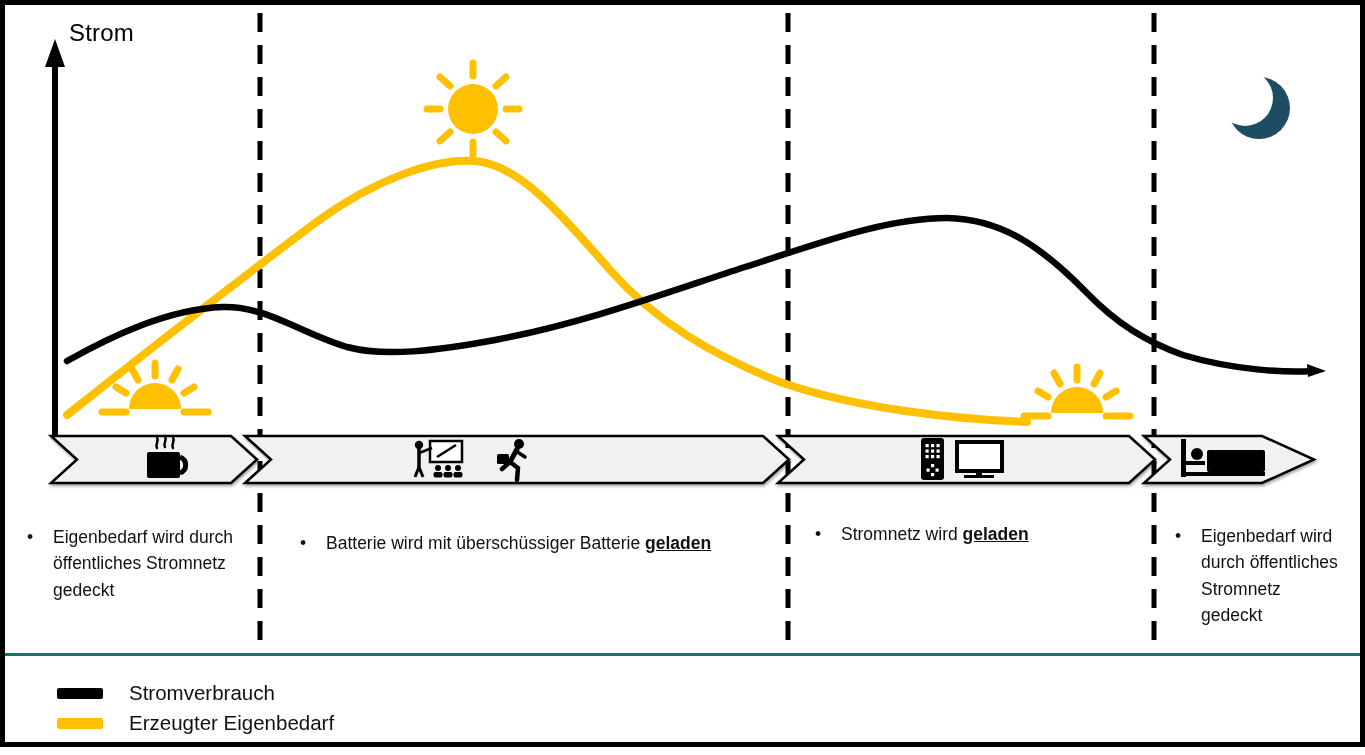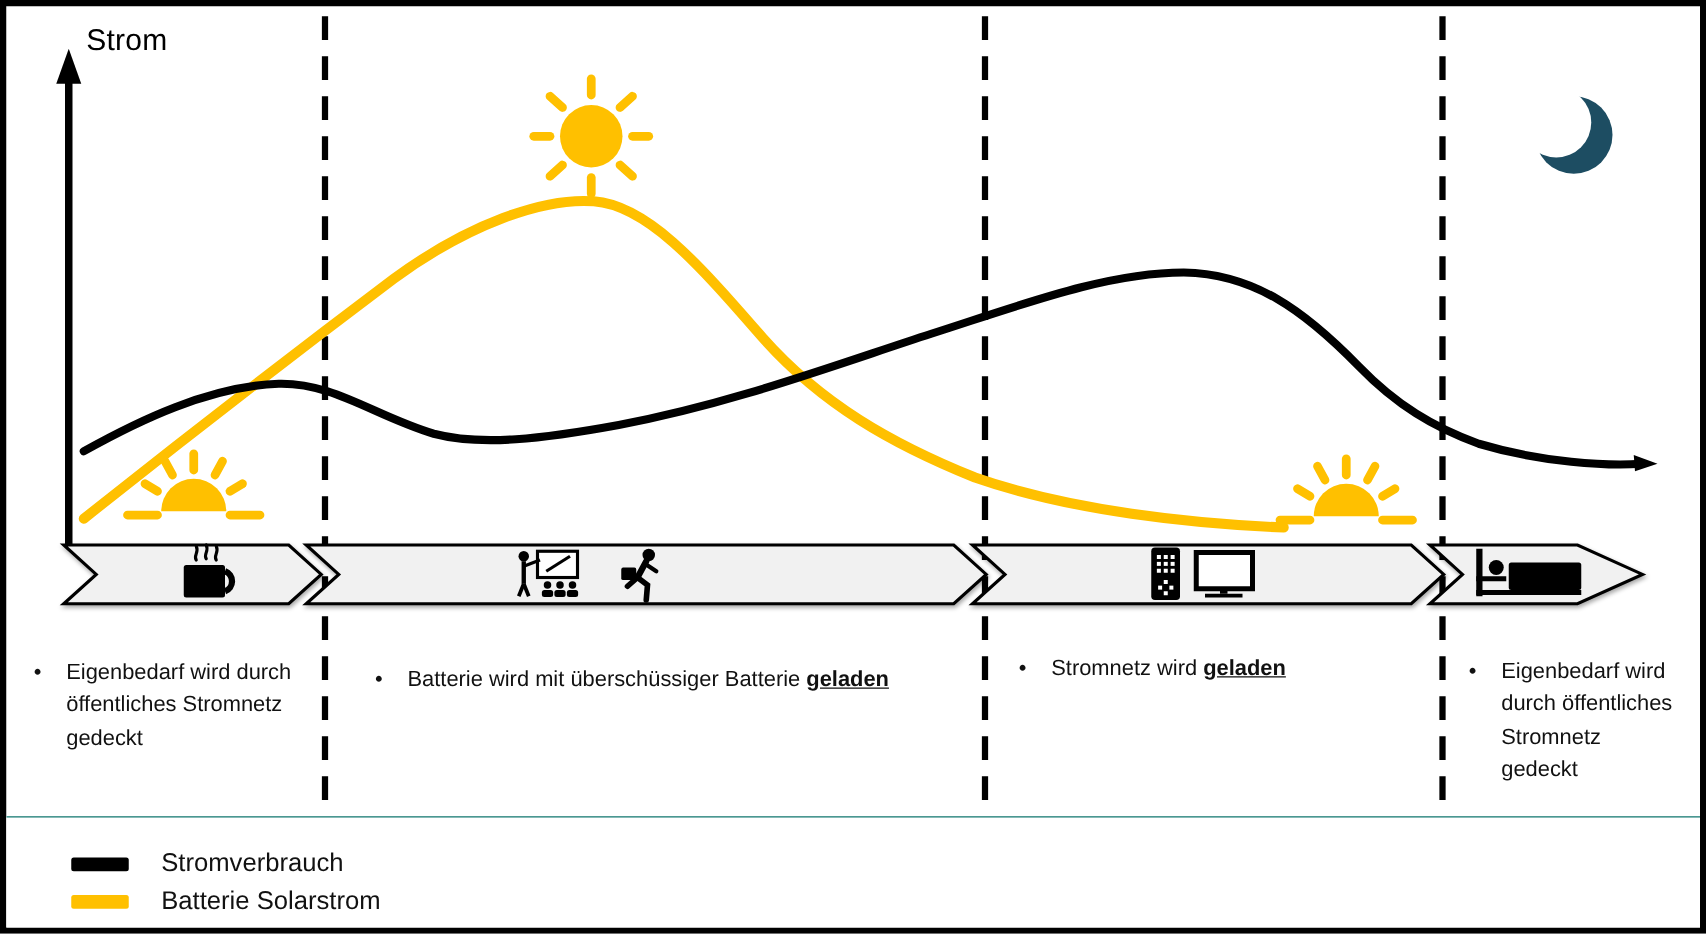--- a/index.html
+++ b/index.html
@@ -4,21 +4,21 @@
 <style>
   html,body{margin:0;padding:0;background:#ffffff;font-family:"Liberation Sans",sans-serif;}
   .frame{position:relative;width:1365px;height:747px;box-sizing:border-box;border:5px solid #000;background:#fff;overflow:hidden;}
   .chart-svg{position:absolute;left:0;top:0;width:1355px;height:745px;pointer-events:none;}
   .y-label{position:absolute;left:64px;top:14px;font-size:24px;color:#000;letter-spacing:.2px;}
   .textblock{position:absolute;font-size:17.5px;line-height:1.5;color:#111;margin-top:22px;}
   .textblock ul{margin:0;padding:0;list-style:none;}
   .textblock li{position:relative;padding-left:32px;margin:0 0 3px 0;}
   .textblock li::before{content:"\2022";position:absolute;left:6px;top:0;}
   .textblock b{font-weight:bold;text-decoration:underline;}
-  .legend-panel{position:absolute;left:0;right:0;top:648px;height:97px;border-top:1px solid #0f766e;background:#fff;box-sizing:border-box;padding:22px 0 0 52px;}
+  .legend-panel{position:absolute;left:0;right:0;top:648px;height:97px;border-top:3px solid #0f766e;background:#fff;box-sizing:border-box;padding:22px 0 0 52px;}
   .legend-row{display:flex;align-items:center;gap:26px;height:30px;}
   .swatch{width:46px;height:11px;border-radius:2px;flex:0 0 auto;}
   .swatch-black{background:#000;}
   .swatch-yellow{background:#FFC000;}
   .legend-label{font-size:20.5px;color:#111;}
 </style>
 </head>
 <body>
 
 <div class="frame">
@@ -192,17 +192,17 @@
       </ul>
   </div>
 
   <div class="legend-panel">
     <div class="legend-row">
       <span class="swatch swatch-black"></span>
       <span class="legend-label">Stromverbrauch</span>
     </div>
     <div class="legend-row">
       <span class="swatch swatch-yellow"></span>
-      <span class="legend-label">Batterie Solarstrom</span>
+      <span class="legend-label">Erzeugter Eigenbedarf</span>
     </div>
   </div>
 
 </div>
 
 </body></html>

